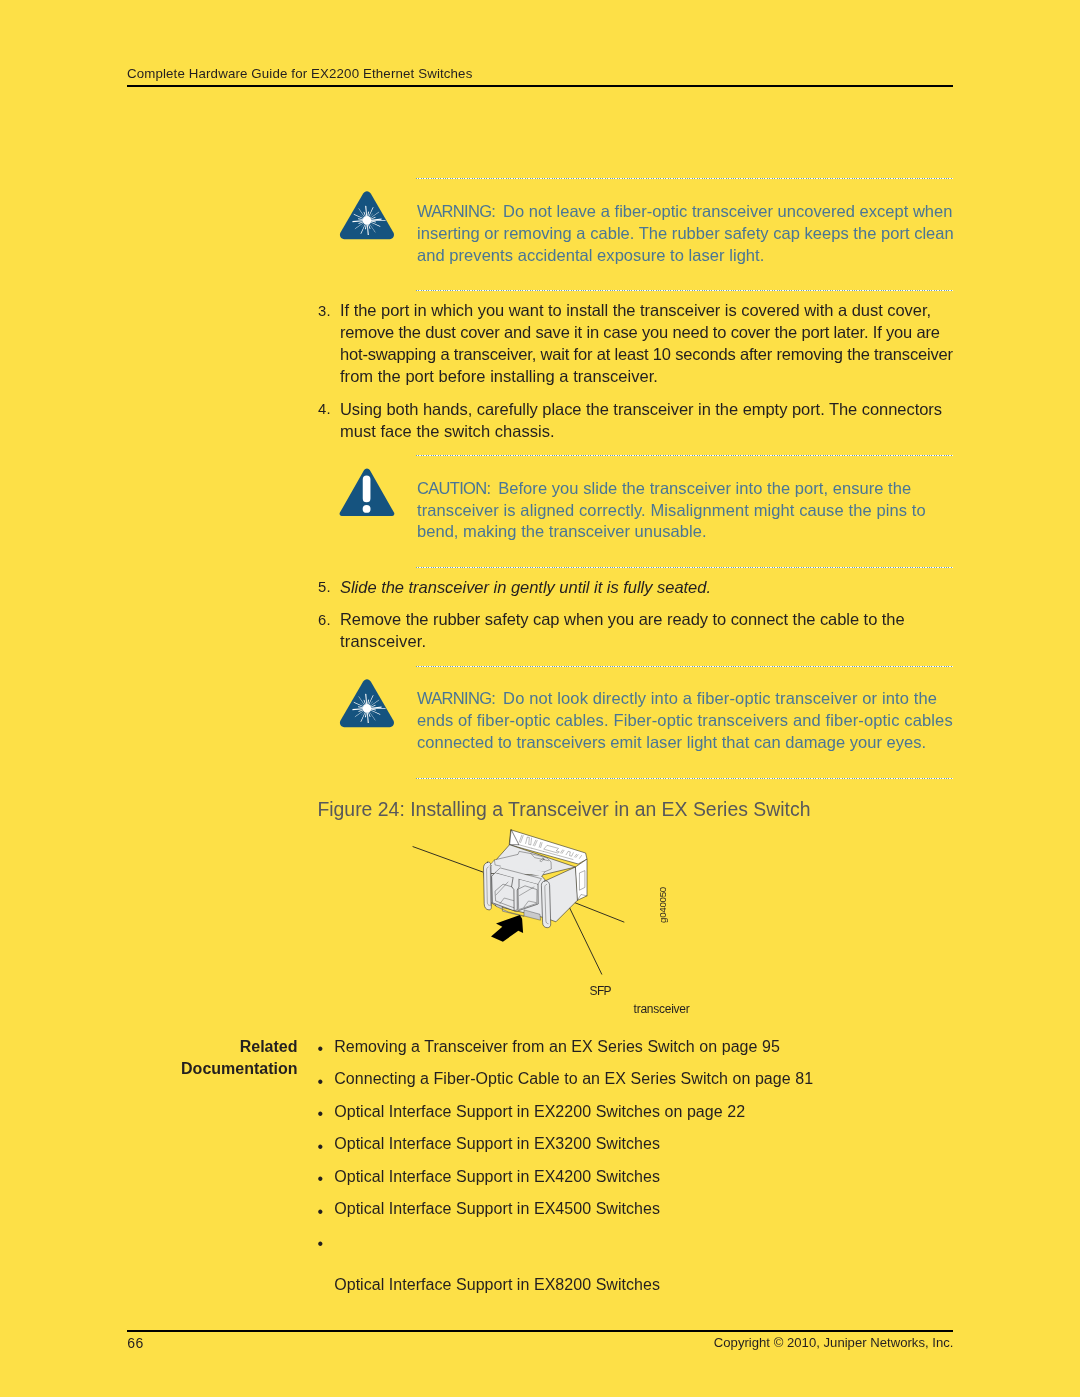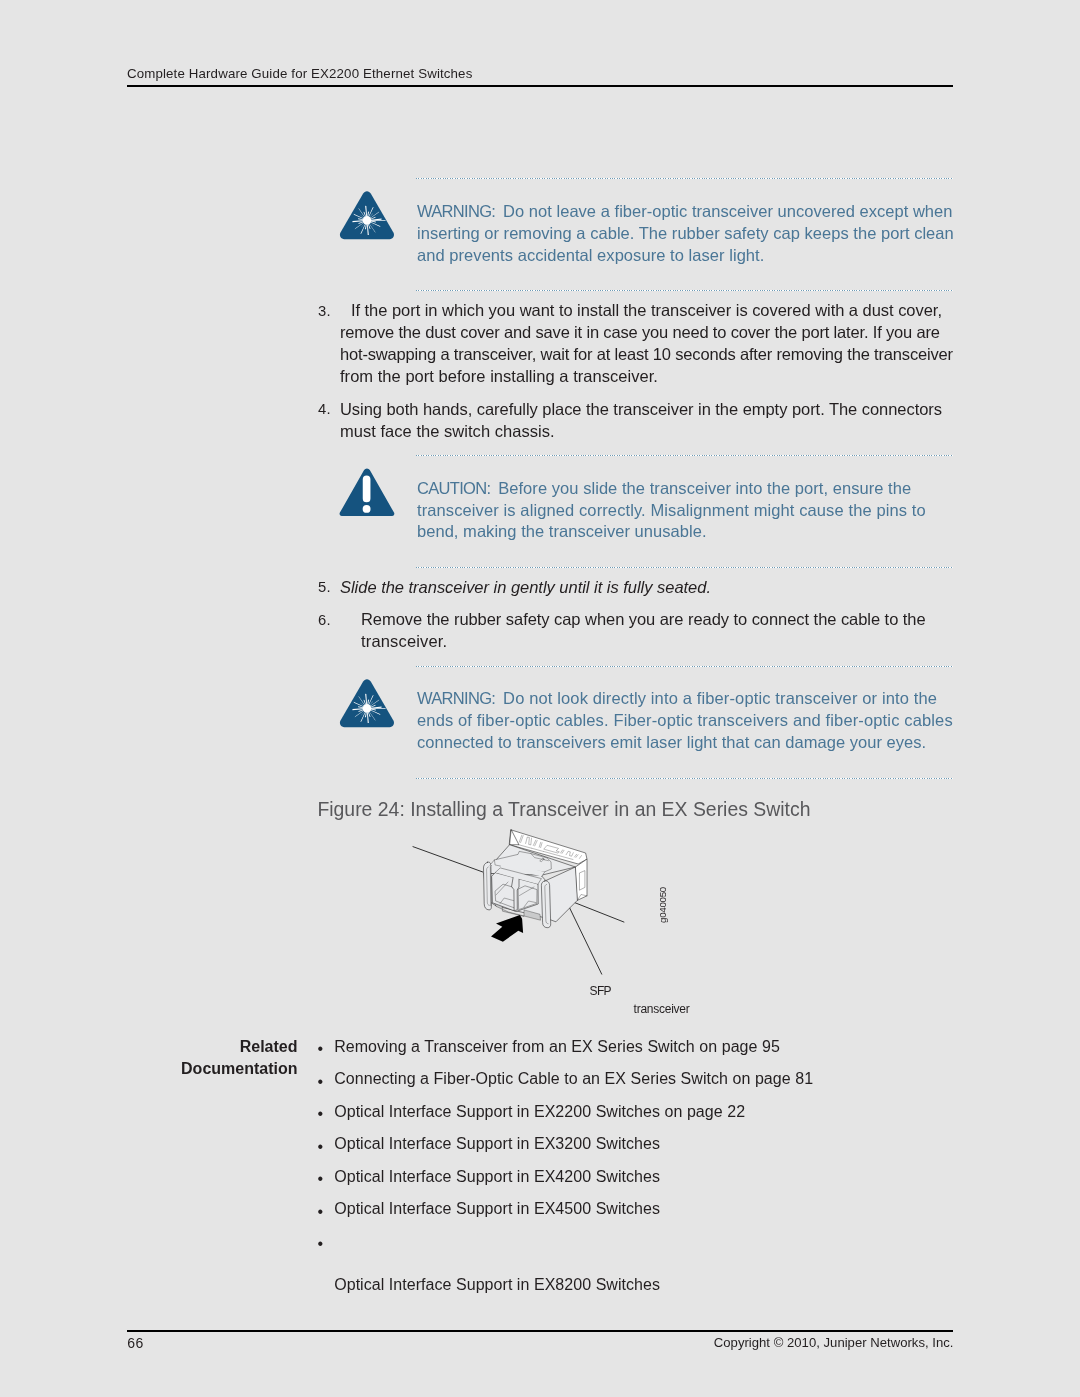--- a/index.html
+++ b/index.html
@@ -1,19 +1,19 @@
 <!DOCTYPE html>
 <html><head>
 <meta charset="utf-8">
 <title>Complete Hardware Guide for EX2200 Ethernet Switches</title>
 <style>
   html,body{margin:0;padding:0;}
   body{width:1080px;height:1397px;background:#ffffff;font-family:"Liberation Sans",sans-serif;
        overflow:hidden;position:relative;}
-  .page{position:absolute;left:0;top:0;width:1080px;height:1397px;background:#e5e5e5;}
+  .page{position:absolute;left:0;top:0;width:1080px;height:1397px;background:#fde047;}
   .abs{position:absolute;white-space:nowrap;}
 
   
   .hdr{left:127px;top:65.5px;font-size:13.3px;letter-spacing:.01em;color:#231f20;}
   .rule{position:absolute;left:127px;width:826px;height:1.8px;background:#000;}
   .hdr-rule{top:85.3px;}
   .ftr-rule{top:1330.0px;}
   .ftr-left{left:127.3px;top:1334.8px;font-size:14px;color:#231f20;letter-spacing:.03em;}
   .ftr-right{left:713.8px;top:1334.8px;font-size:13.1px;color:#231f20;letter-spacing:.0015em;}
 
@@ -169,36 +169,36 @@
       <svg width="56" height="51" viewBox="0 0 56 51" style="position: absolute; left: 339.3px; top: 678.7px;">
         <use href="#laserIcon"></use>
       </svg>
       <div class="adm" style="top: 689px;">
         <div class="ln" style="letter-spacing: 0.135px;"><span class="lbl">WARNING:</span><span class="gap"> </span><span>Do not look directly into a fiber-optic transceiver or into the</span></div>
         <div class="ln" style="letter-spacing: 0.137px;">ends of fiber-optic cables. Fiber-optic transceivers and fiber-optic cables</div>
         <div class="ln" style="letter-spacing: 0.028px;">connected to transceivers emit laser light that can damage your eyes.</div>
       </div>
       <div class="abs stepnum" style="top: 302.8px;">3.</div>
       <div class="stepbody" style="top: 301.4px;">
-        <div class="ln" style="letter-spacing: -0.038px; text-align: center;">If the port in which you want to install the transceiver is covered with a dust cover,</div>
+        <div class="ln" style="letter-spacing: -0.038px;">If the port in which you want to install the transceiver is covered with a dust cover,</div>
         <div class="ln" style="letter-spacing: -0.171px;">remove the dust cover and save it in case you need to cover the port later. If you are</div>
         <div class="ln" style="letter-spacing: -0.177px;">hot-swapping a transceiver, wait for at least 10 seconds after removing the transceiver</div>
         <div class="ln" style="letter-spacing: 0.032px;">from the port before installing a transceiver.</div>
       </div>
       <div class="abs stepnum" style="top: 401.2px;">4.</div>
       <div class="stepbody" style="top: 399.8px;">
         <div class="ln" style="letter-spacing: -0.048px;">Using both hands, carefully place the transceiver in the empty port. The connectors</div>
         <div class="ln" style="letter-spacing: 0.032px;">must face the switch chassis.</div>
       </div>
       <div class="abs stepnum" style="top: 579.3px;">5.</div>
       <div class="stepbody" style="top: 577.9px;">
         <div class="ln" style="letter-spacing: -0.024px; font-style: italic;">Slide the transceiver in gently until it is fully seated.</div>
       </div>
       <div class="abs stepnum" style="top: 611.5px;">6.</div>
-      <div class="stepbody" style="top: 610.1px; margin-left: 21px;">
+      <div class="stepbody" style="top: 610.1px;">
         <div class="ln" style="letter-spacing: -0.055px;">Remove the rubber safety cap when you are ready to connect the cable to the</div>
         <div class="ln" style="letter-spacing: 0.16px;">transceiver.</div>
       </div>
       <svg width="230" height="140" viewBox="0 0 230 140" style="position: absolute; left: 408px; top: 840px;">
         <path d="M4.6 6.5 L75.3 32.2" stroke="#1d1d1d" stroke-width="0.9" fill="none"></path>
         <path d="M158.0 59.2 L216.3 82.2" stroke="#1d1d1d" stroke-width="0.9" fill="none"></path>
         <path d="M157.4 59.2 L193.9 134.5" stroke="#1d1d1d" stroke-width="0.9" fill="none"></path>
       </svg>
       <svg width="122" height="120" viewBox="0 0 122 120" style="position: absolute; left: 478px; top: 828px;">
         <use href="#sfpFigure"></use>

